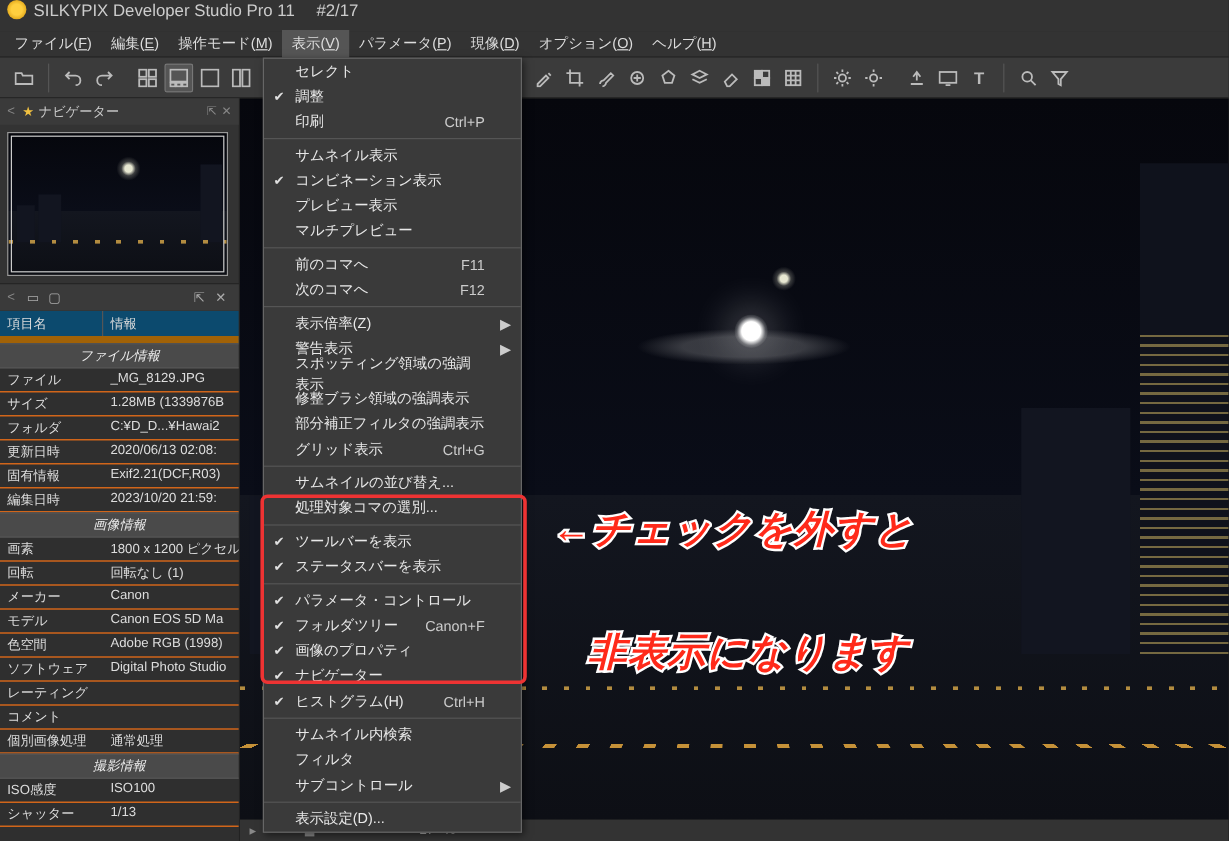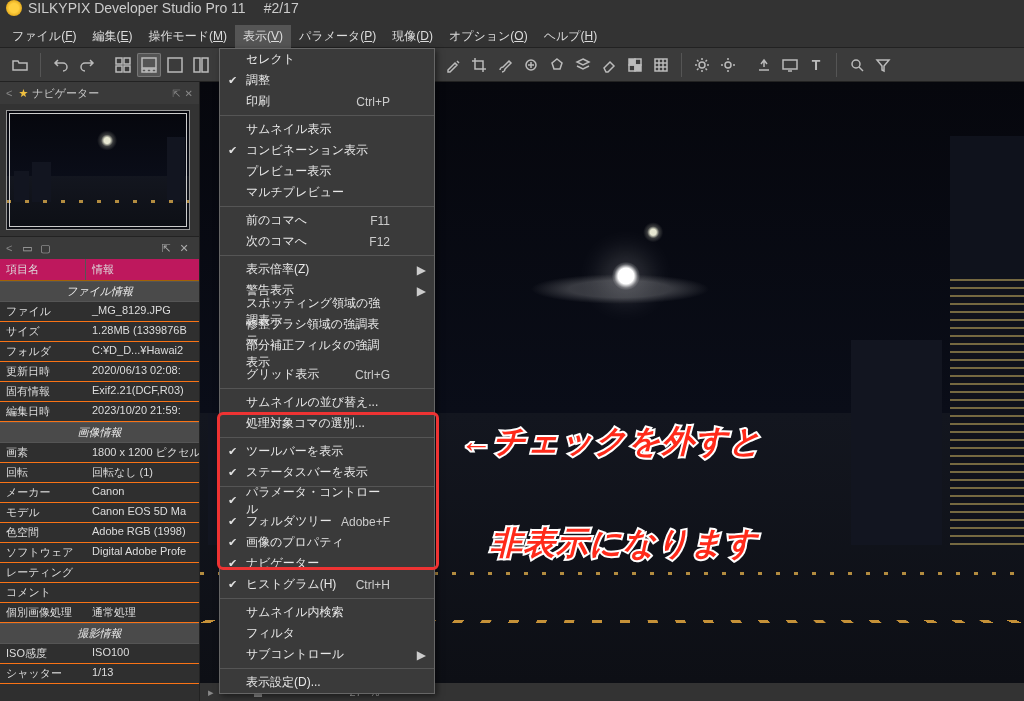--- a/index.html
+++ b/index.html
@@ -50,21 +50,21 @@
 
 
 .info-head { height:22px; background:#3a3a3a; display:flex; align-items:center; padding:0 6px; color:#ccc; }
 .info-head .ibtn { width:18px; height:18px; display:flex;align-items:center;justify-content:center;color:#aaa; cursor:pointer;}
 .info-head .spacer { flex:1; }
 
 
 .prop-panel { flex:1; overflow:auto; background:#2f2f2f; }
 .prop-panel::-webkit-scrollbar { width:10px; background:#2a2a2a;}
 .prop-panel::-webkit-scrollbar-thumb { background:#555; }
-.prop-header { display:flex; background:#be185d; border-bottom:1px solid #a16207; }
+.prop-header { display:flex; background:#0c4a6e; border-bottom:6px solid #a16207; }
 .prop-header div { padding:3px 6px; font-size:11px; color:#ddd; }
 .prop-header .c1 { width:86px; border-right:1px solid #555;}
 .prop-header .c2 { flex:1; }
 .prop-section { background:#4a4a4a; text-align:center; font-size:11px; color:#eee; padding:2px 0; border-top:1px solid #555; border-bottom:1px solid #555;font-style:italic;}
 .prop-row { display:flex; border-bottom:1px solid #f97316; }
 .prop-row div { padding:2px 6px; font-size:11px; color:#ddd; white-space:nowrap; overflow:hidden; }
 .prop-row .c1 { width:86px; }
 .prop-row .c2 { flex:1; }
 
 
@@ -83,21 +83,21 @@
   background:repeating-linear-gradient(90deg,#f3b040 0 10px, transparent 10px 28px); opacity:.8;
   transform:perspective(300px) rotateX(55deg); transform-origin:bottom;}
 .preview .night-scene .wlights { position:absolute; right:0; bottom:23%; width:9%; height:45%;
   background:repeating-linear-gradient(0deg,#c8b060 0 2px, transparent 2px 8px); opacity:.55;}
 .status { position:absolute; left:0; right:0; bottom:0; height:18px; background:#333; display:flex; align-items:center; gap:8px; padding:0 8px; color:#aaa; }
 .status .zoom-track { width:120px; height:4px; background:#222; position:relative; }
 .status .zoom-track .knob { position:absolute; left:27%; top:-3px; width:8px; height:10px; background:#888;}
 
 
 .dropdown { position:absolute; left:219px; top:48px; width:216px; background:#3a3a3a; border:1px solid #666; box-shadow:2px 2px 6px rgba(0,0,0,.5); z-index:50; }
-.dropdown .mi { display:flex; align-items:center; height:21px; padding:0 44px 0 26px; color:#e8e8e8; font-size:12px; position:relative; cursor:pointer; }
+.dropdown .mi { display:flex; align-items:center; height:21px; padding:0 30px 0 26px; color:#e8e8e8; font-size:12px; position:relative; cursor:pointer; }
 .dropdown .mi .chk { position:absolute; left:8px; color:#e0e0e0; font-size:11px; }
 .dropdown .mi .shortcut { margin-left:auto; color:#ccc; }
 .dropdown .mi .sub { position:absolute; right:8px; color:#ccc; }
 .dropdown .msep { height:1px; background:#555; margin:3px 0;}
 .red-box { position:absolute; border:3px solid #e33; border-radius:6px; pointer-events:none; z-index:51; }
 
 
 .annot { position:absolute; z-index:60; color:#ff2a1a; font-weight:900; font-size:32px;
   -webkit-text-stroke:4px #fff; paint-order:stroke fill; letter-spacing:1px; white-space:nowrap;font-style:italic; }
 </style>
@@ -349,21 +349,21 @@
           <div class="prop-row">
             <div class="c1">モデル</div>
             <div class="c2">Canon EOS 5D Ma</div>
           </div>
           <div class="prop-row">
             <div class="c1">色空間</div>
             <div class="c2">Adobe RGB (1998)</div>
           </div>
           <div class="prop-row">
             <div class="c1">ソフトウェア</div>
-            <div class="c2">Digital Adobe Profe</div>
+            <div class="c2">Digital Photo Studio</div>
           </div>
           <div class="prop-row">
             <div class="c1">レーティング</div>
             <div class="c2"></div>
           </div>
           <div class="prop-row">
             <div class="c1">コメント</div>
             <div class="c2"></div>
           </div>
           <div class="prop-row">
@@ -482,21 +482,21 @@
       <span>ステータスバーを表示</span>
     </div>
     <div class="msep"></div>
     <div class="mi">
       <span class="chk">✔</span>
       <span>パラメータ・コントロール</span>
     </div>
     <div class="mi">
       <span class="chk">✔</span>
       <span>フォルダツリー</span>
-      <span class="shortcut">Adobe+F</span>
+      <span class="shortcut">Canon+F</span>
     </div>
     <div class="mi">
       <span class="chk">✔</span>
       <span>画像のプロパティ</span>
     </div>
     <div class="mi">
       <span class="chk">✔</span>
       <span>ナビゲーター</span>
     </div>
     <div class="mi">

